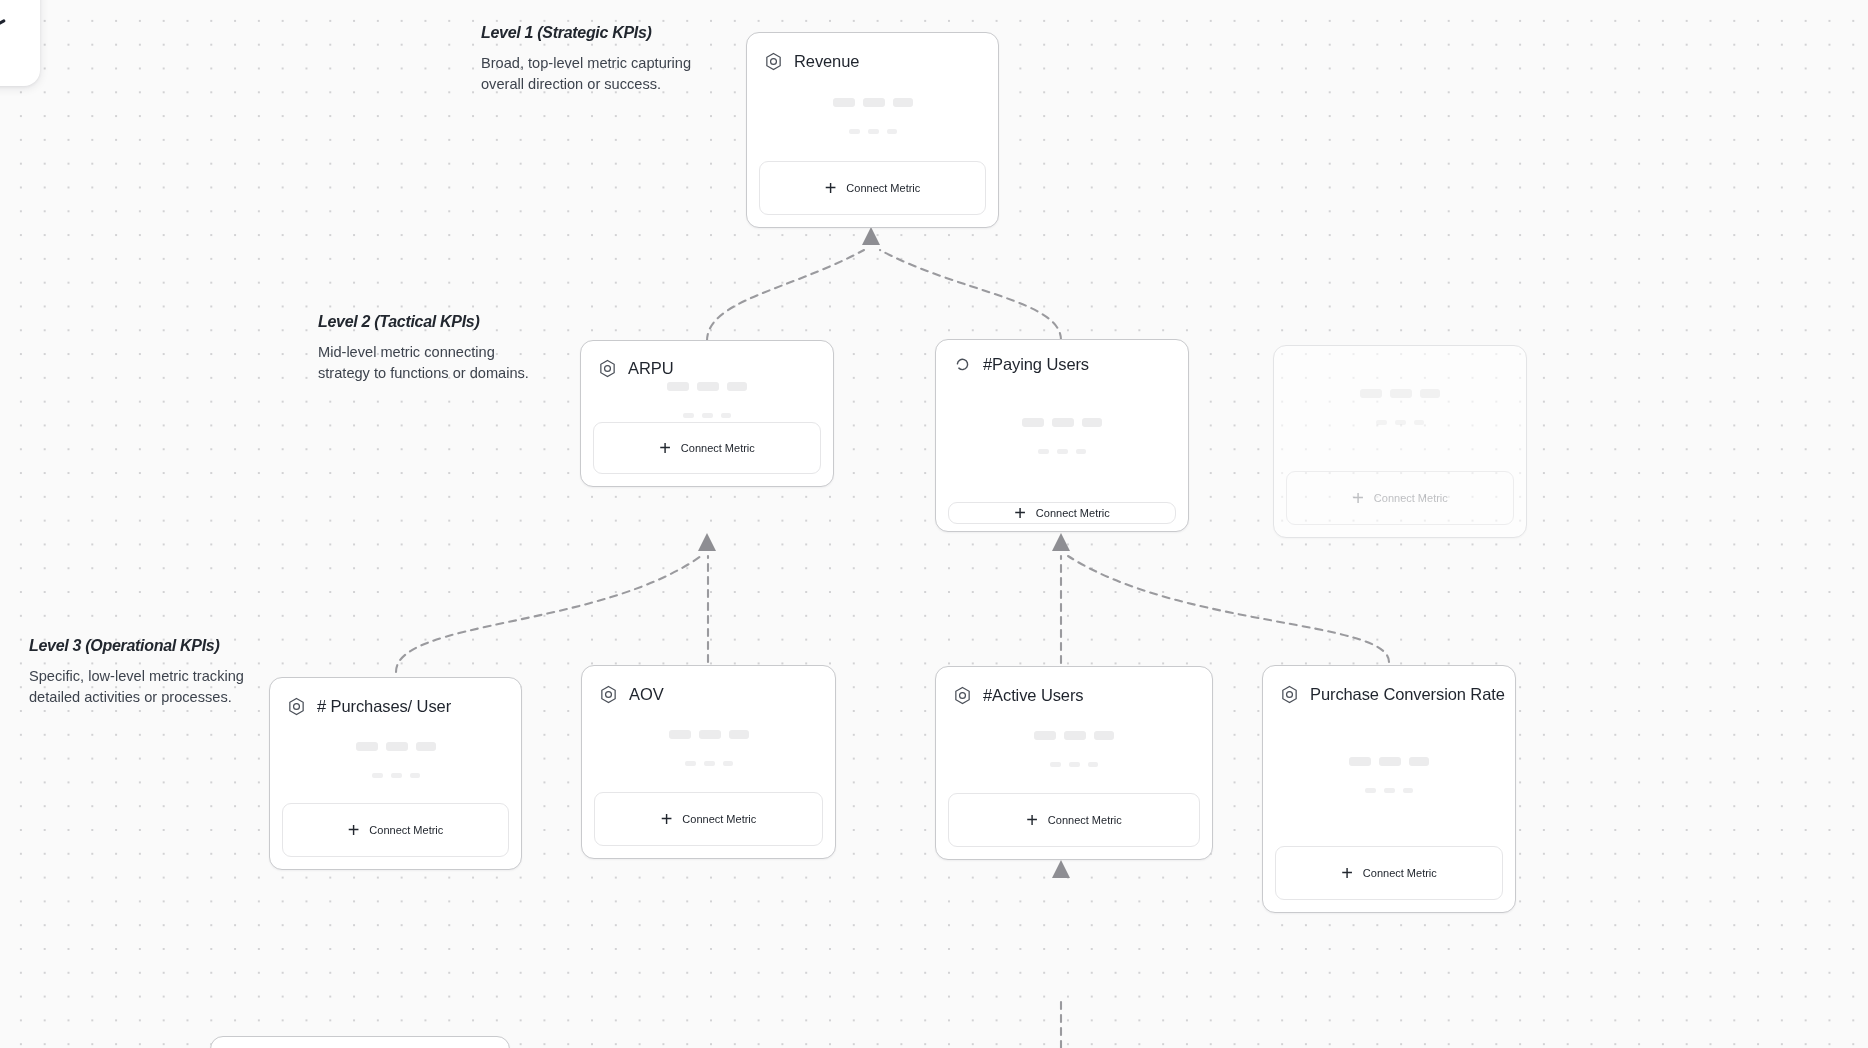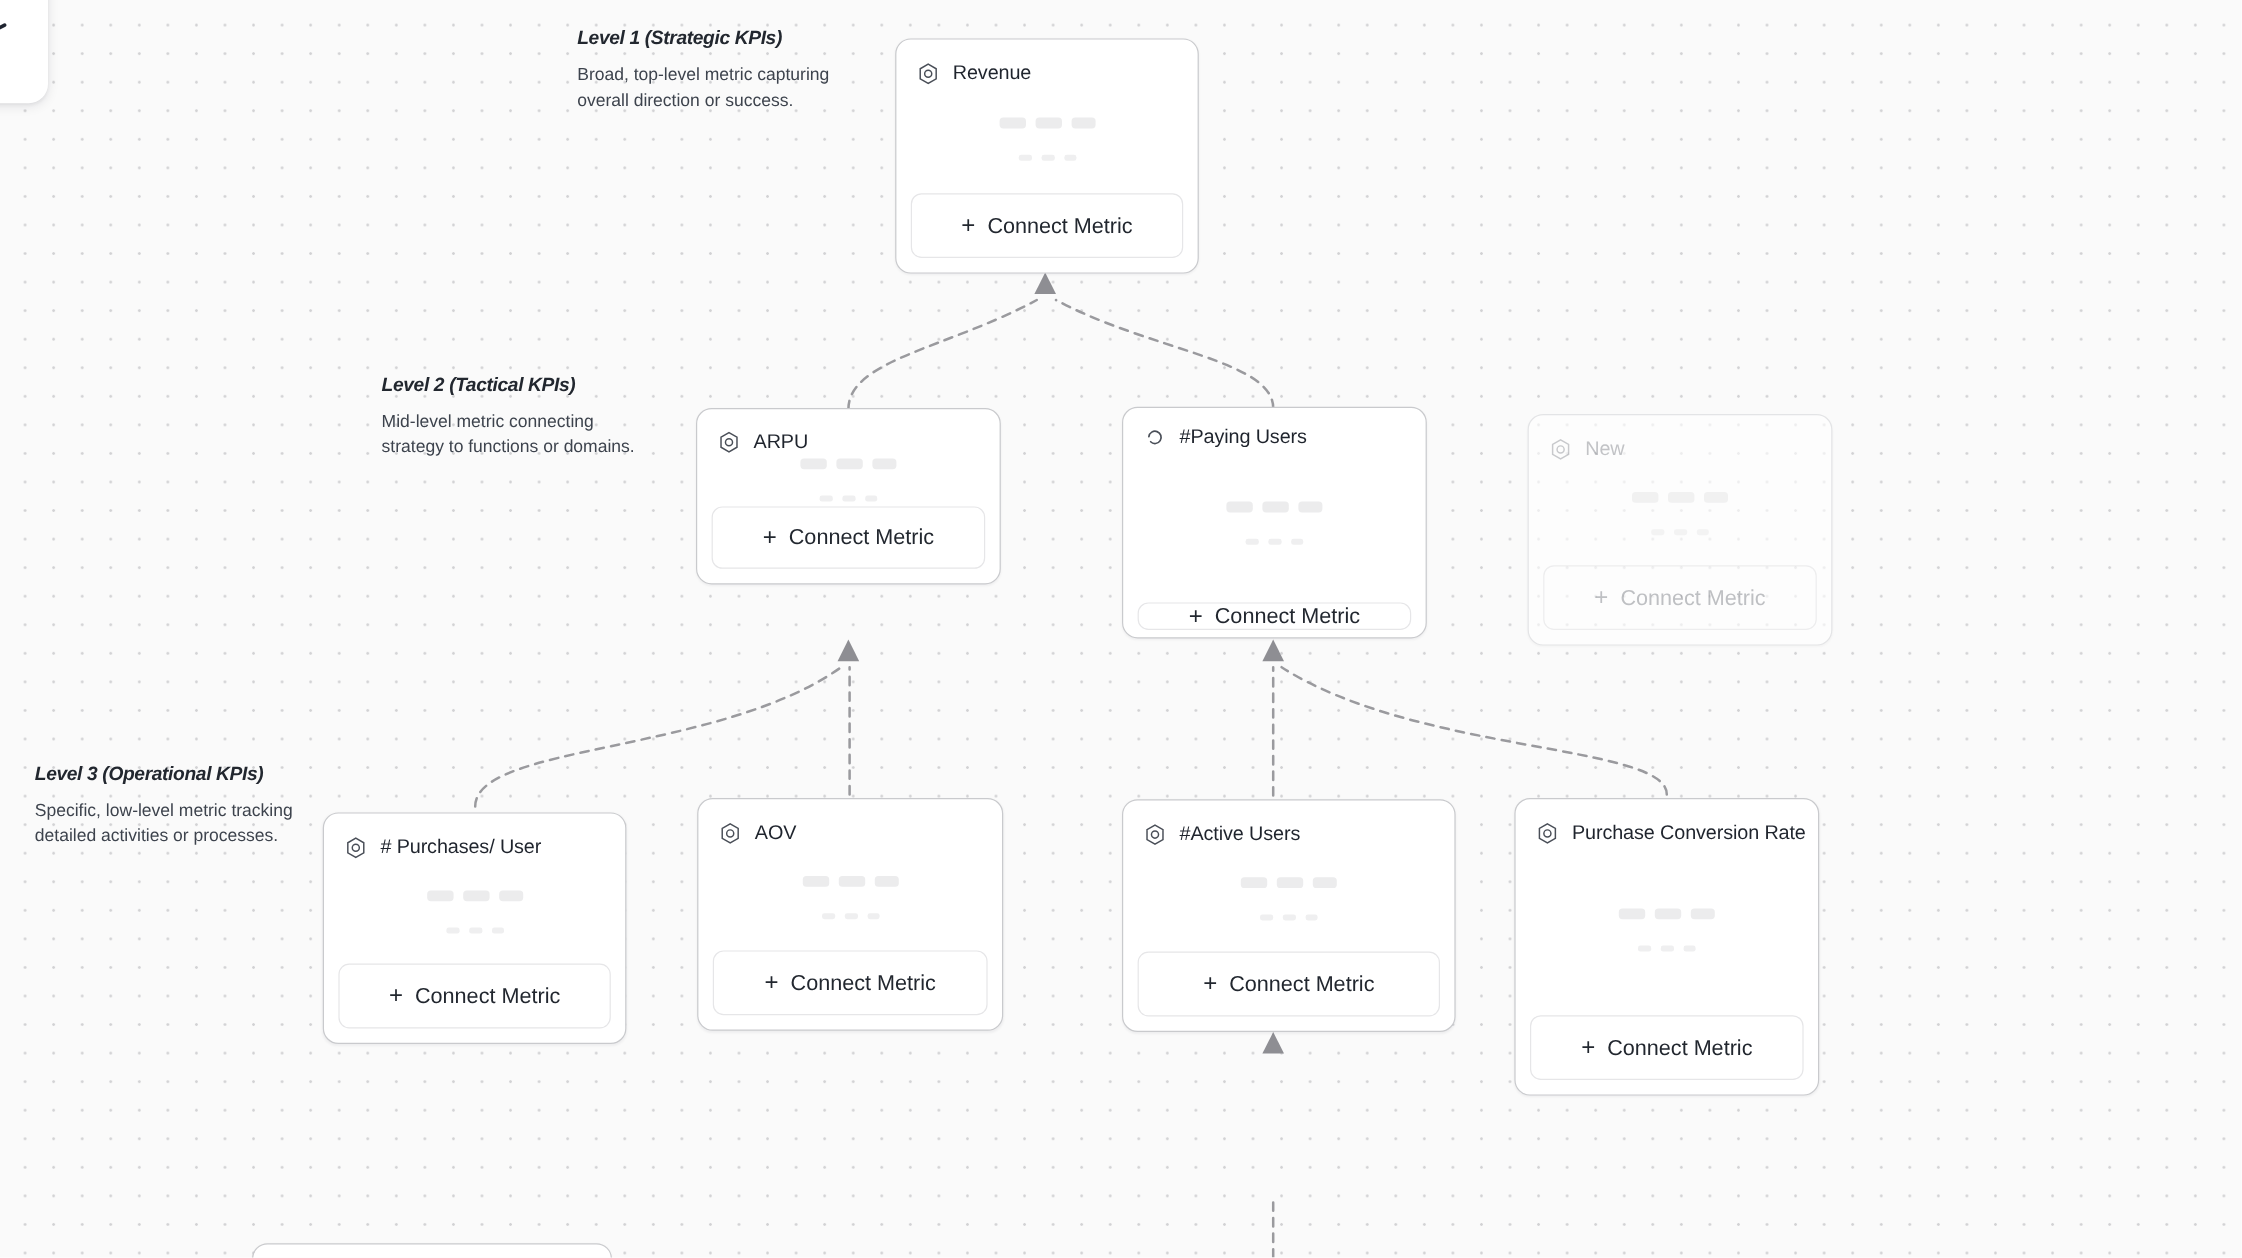--- a/index.html
+++ b/index.html
@@ -164,21 +164,21 @@
     gap: 10px;
     cursor: pointer;
   }
   .connect-btn .plus {
     font-size: 20px;
     line-height: 1;
     color: #22272f;
     font-weight: 300;
   }
   .connect-btn .ctext {
-    font-size: 18px;
+    font-size: 11px;
     color: #22272f;
     white-space: nowrap;
     text-align: right;
   }
   .card.ghost .connect-btn .plus,
   .card.ghost .connect-btn .ctext { color: #9b9da2; }
 </style>
 </head>
 <body>
 
@@ -294,27 +294,20 @@
           <span class="skel w3"></span>
       </div>
     </div>
     <div class="connect-btn">
       <span class="plus">+</span>
       <span class="ctext">Connect Metric</span>
     </div>
   </div>
 
   <div class="card ghost" style="left:1273px; top:345px; width:254px; height:193px;">
-    <div class="card-header">
-      <svg class="hex-icon" viewBox="0 0 20 20">
-        <path d="M10 1.6 17 5.6 17 14.4 10 18.4 3 14.4 3 5.6Z" stroke-width="1.3"></path>
-        <circle cx="10" cy="10" r="3.1" stroke-width="1.3"></circle>
-      </svg>
-      <span class="card-title">New</span>
-    </div>
     <div class="card-body">
       <div class="skel-row">
         <span class="skel w1"></span>
           <span class="skel w2"></span>
           <span class="skel w3"></span>
       </div>
       <div class="skel-row small">
         <span class="skel w1"></span>
           <span class="skel w2"></span>
           <span class="skel w3"></span>

